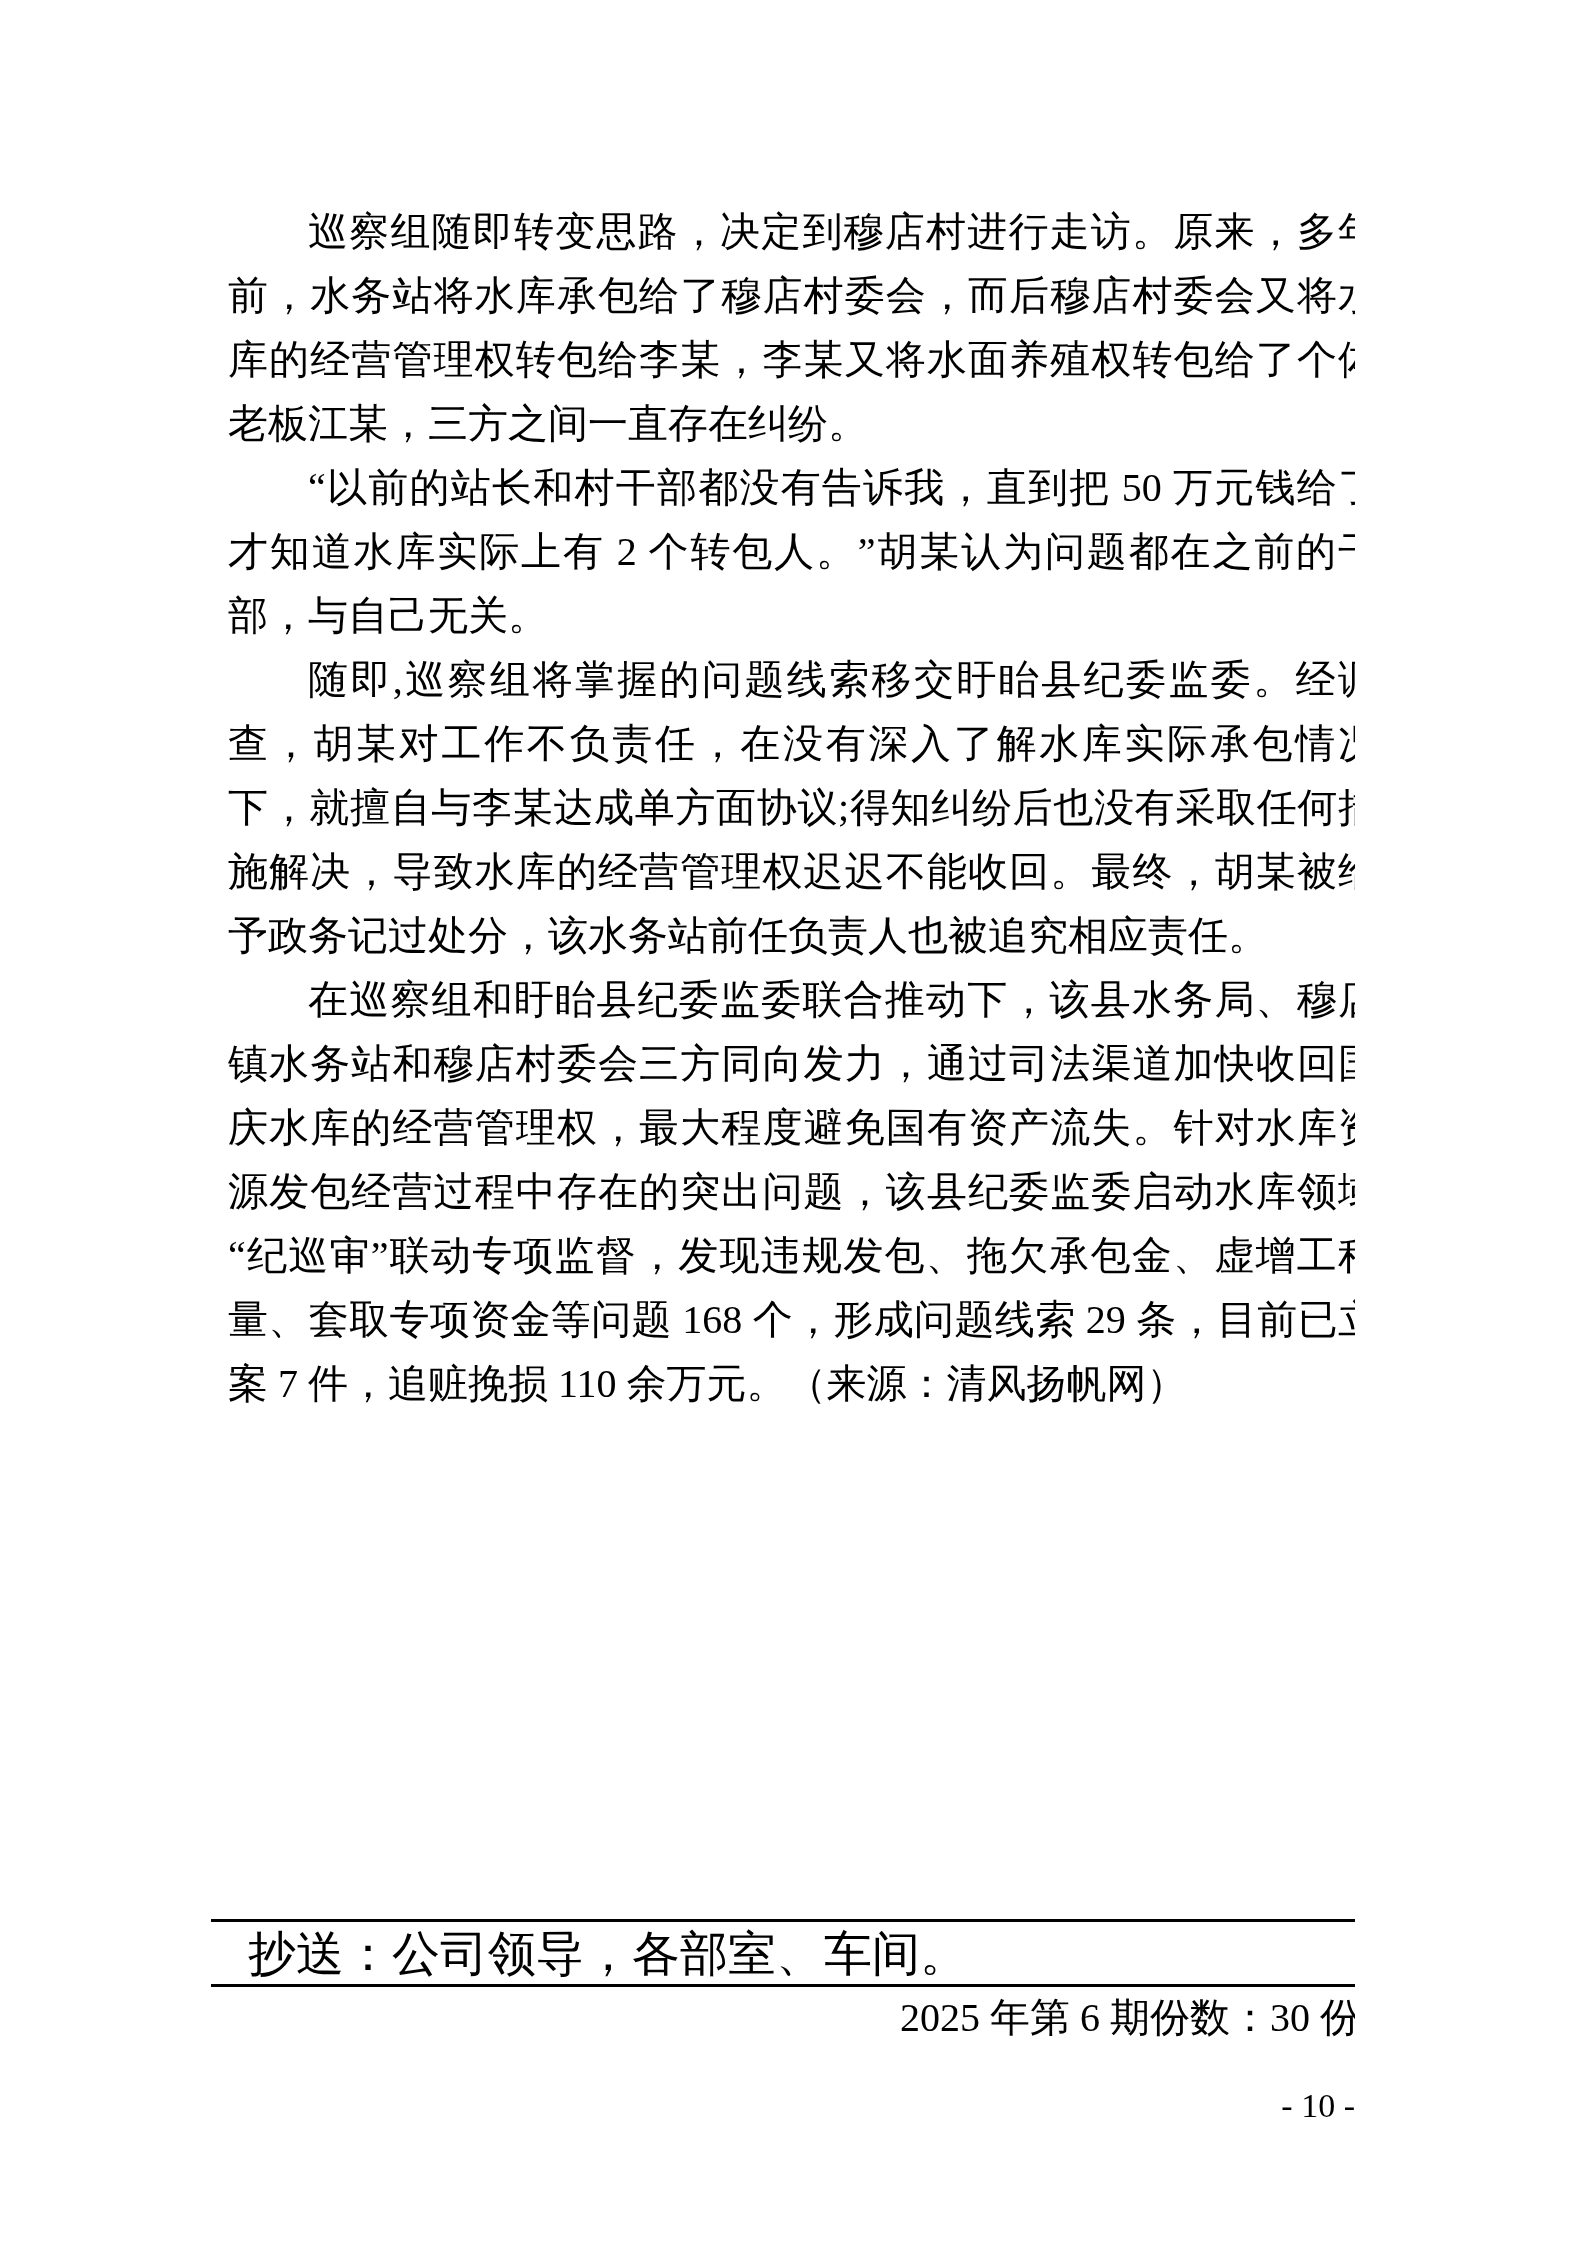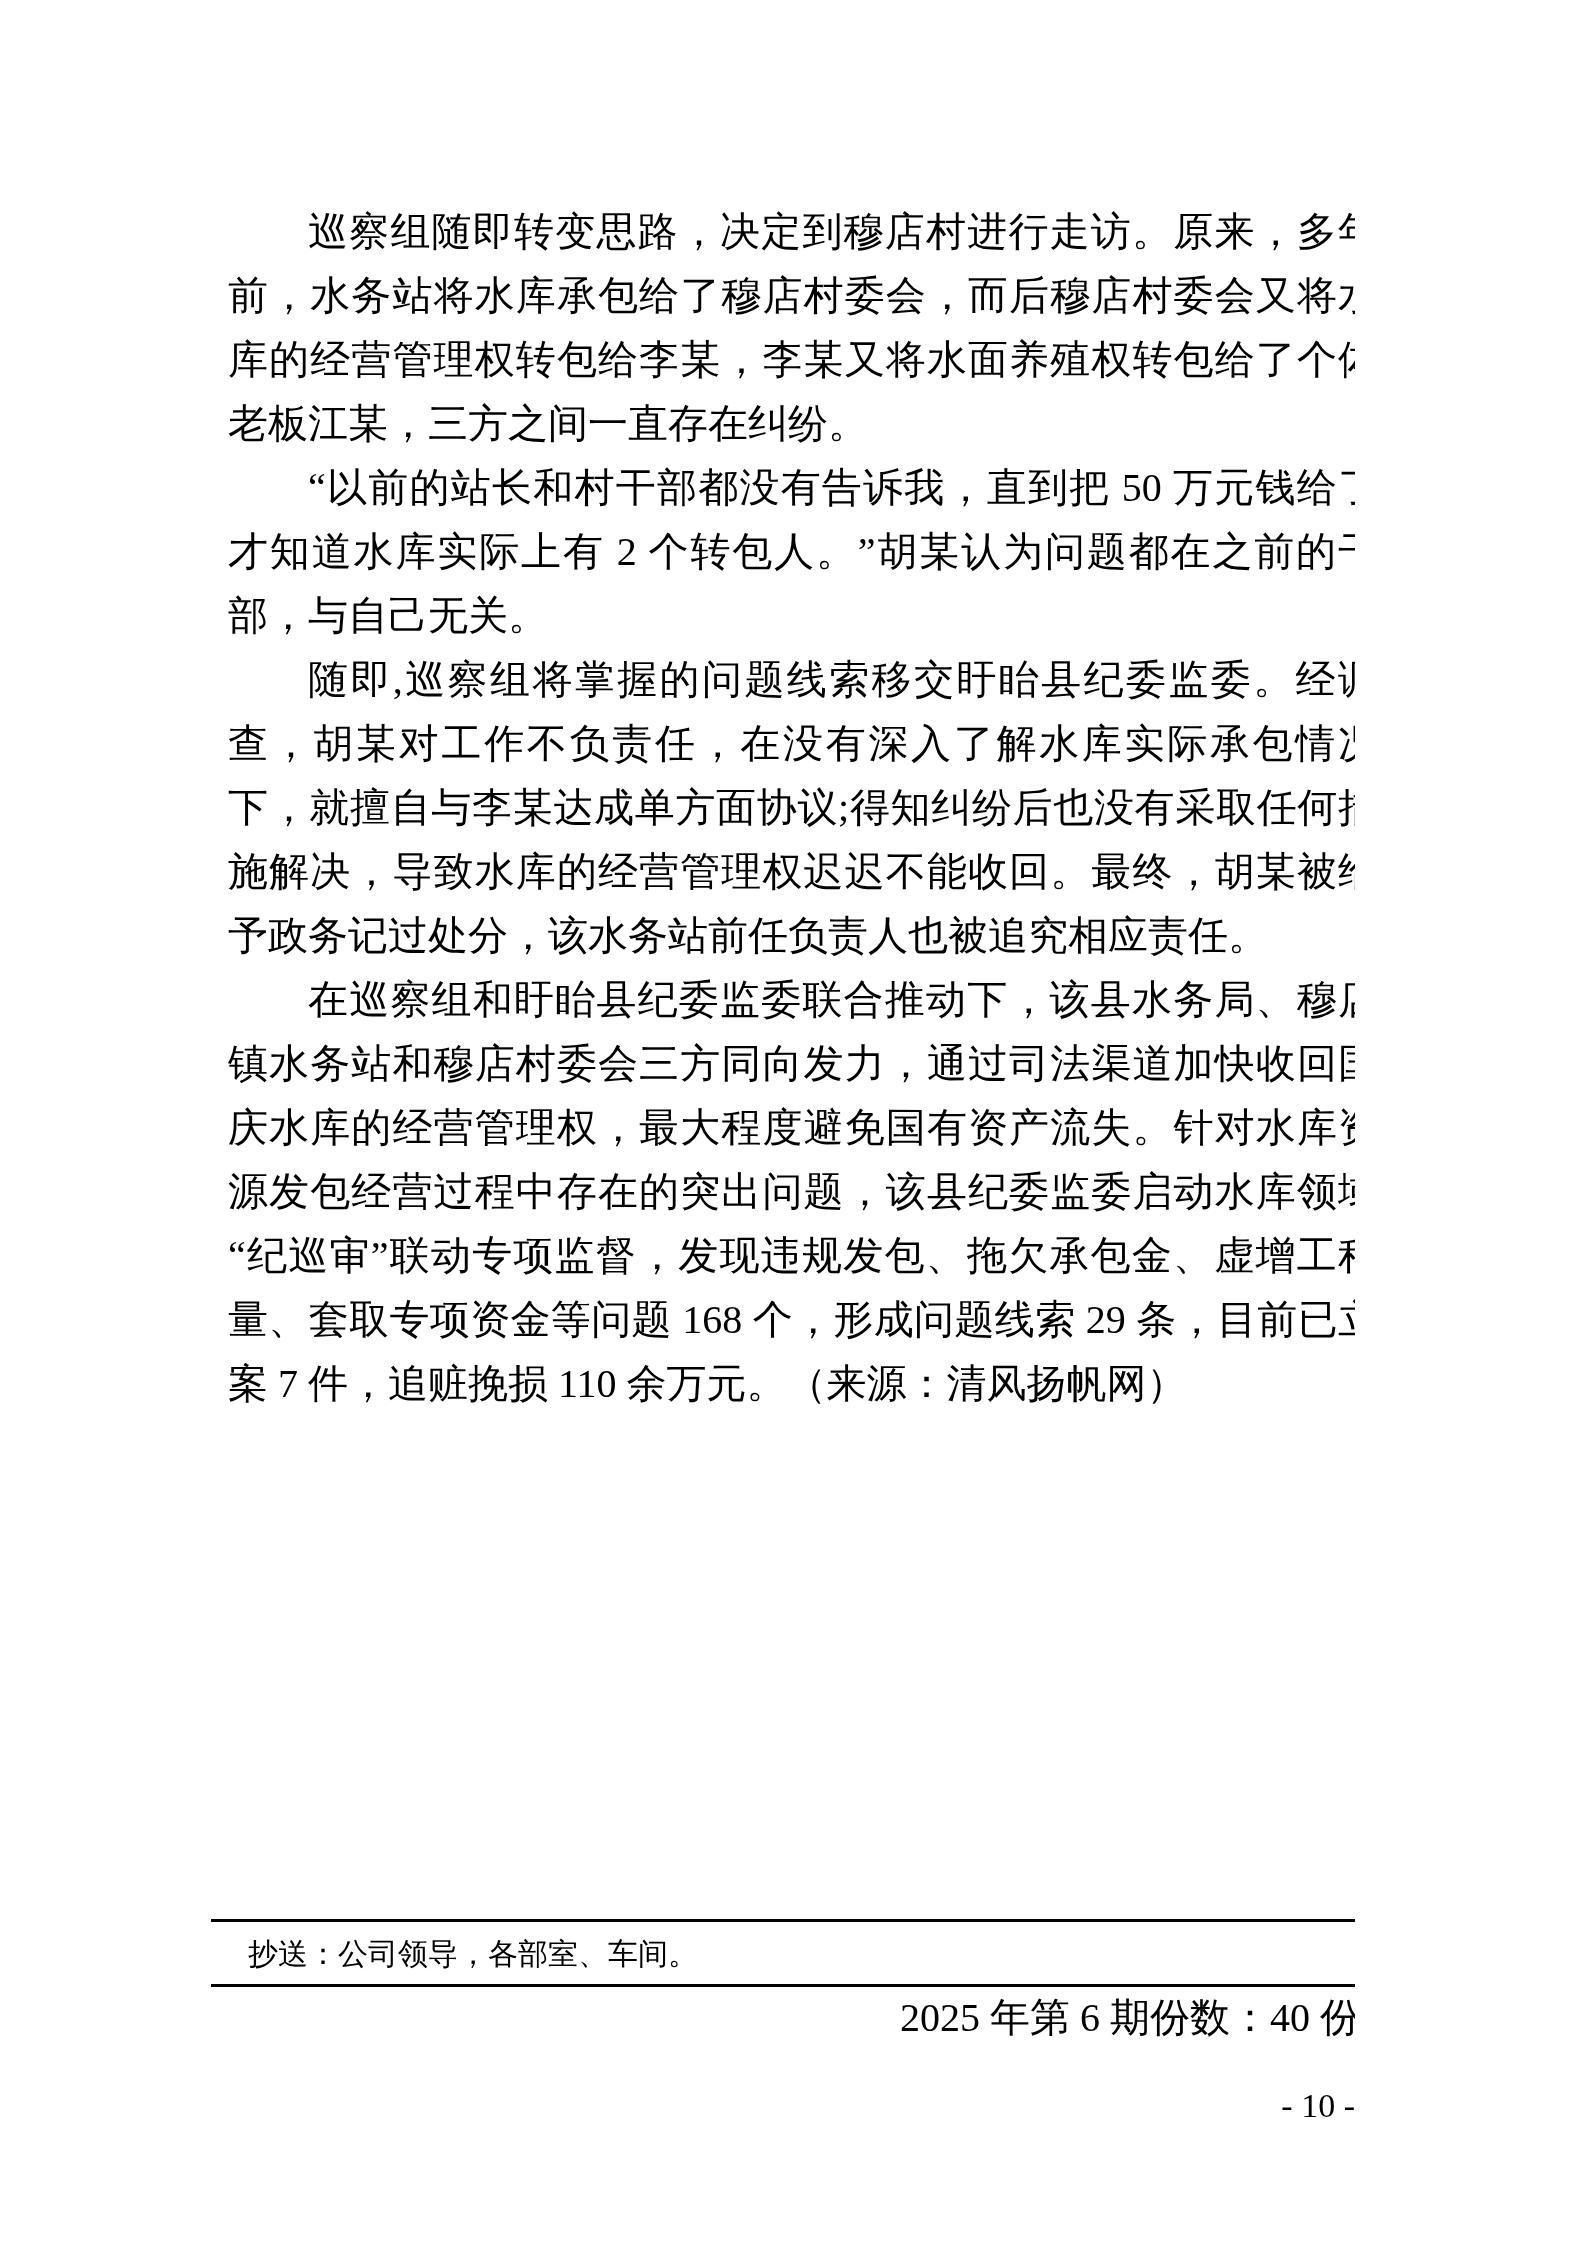--- a/index.html
+++ b/index.html
@@ -36,21 +36,21 @@
     left: 211px;
     width: 1194px;
     background: #000000;
   }
   .rule-top { top: 1919px; height: 3px; }
   .rule-bottom { top: 1984px; height: 3px; }
   .cc-line {
     position: absolute;
     left: 248px;
     top: 1929px;
-    font-size: 30px;
+    font-size: 48px;
     line-height: 50px;
     white-space: nowrap;
   }
   .issue-row {
     position: absolute;
     left: 240px;
     top: 1995px;
     width: 1120px;
     display: flex;
     justify-content: flex-end;
@@ -80,18 +80,18 @@
   </main>
 
   <div class="rule rule-top"></div>
 
   <div class="cc-line">抄送：公司领导，各部室、车间。</div>
 
   <div class="rule rule-bottom"></div>
 
   <div class="issue-row">
     <span>2025 年第 6 期</span>
-    <span>份数：40 份</span>
+    <span>份数：30 份</span>
   </div>
 
   <div class="page-number">- 10 -</div>
 
 </div>
 
 </body></html>

